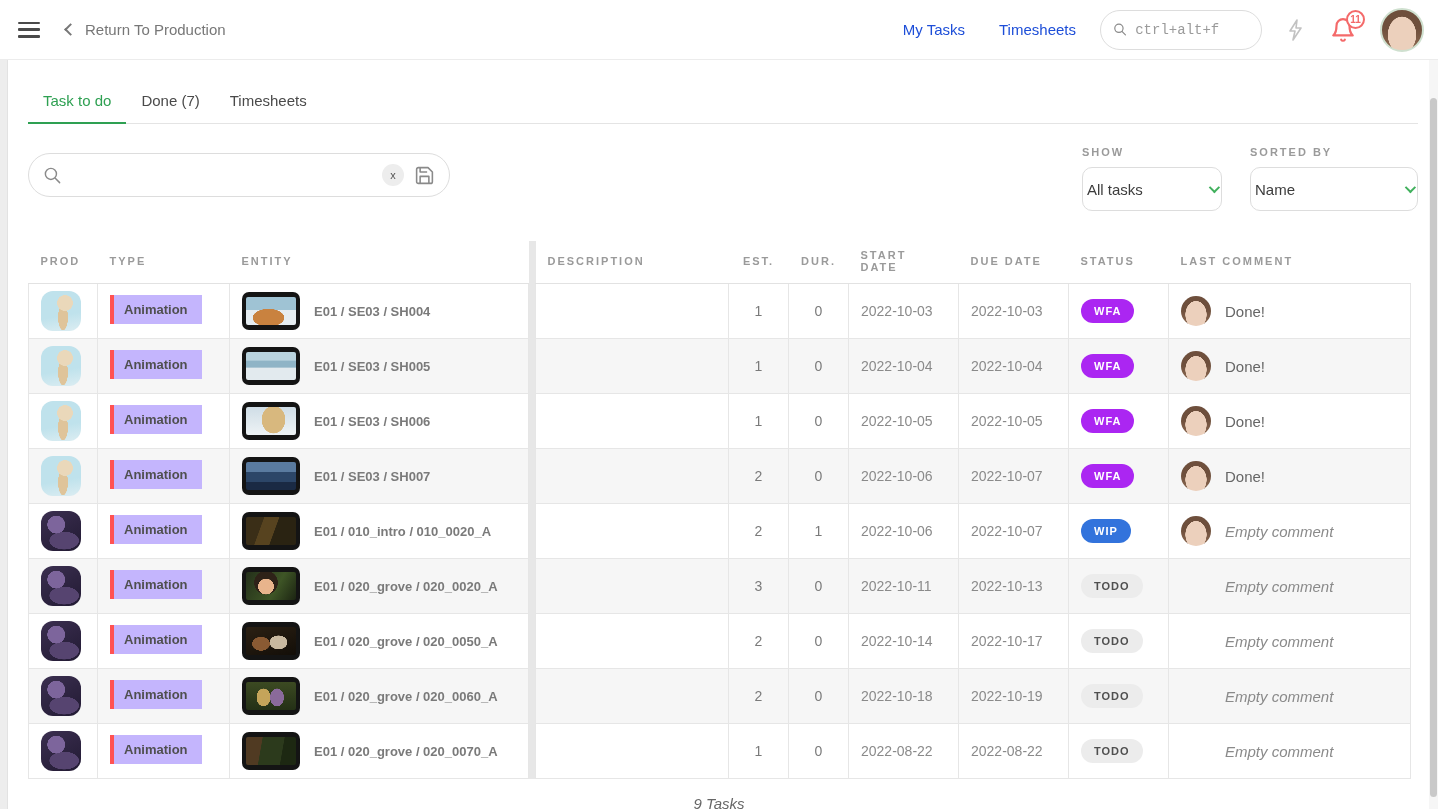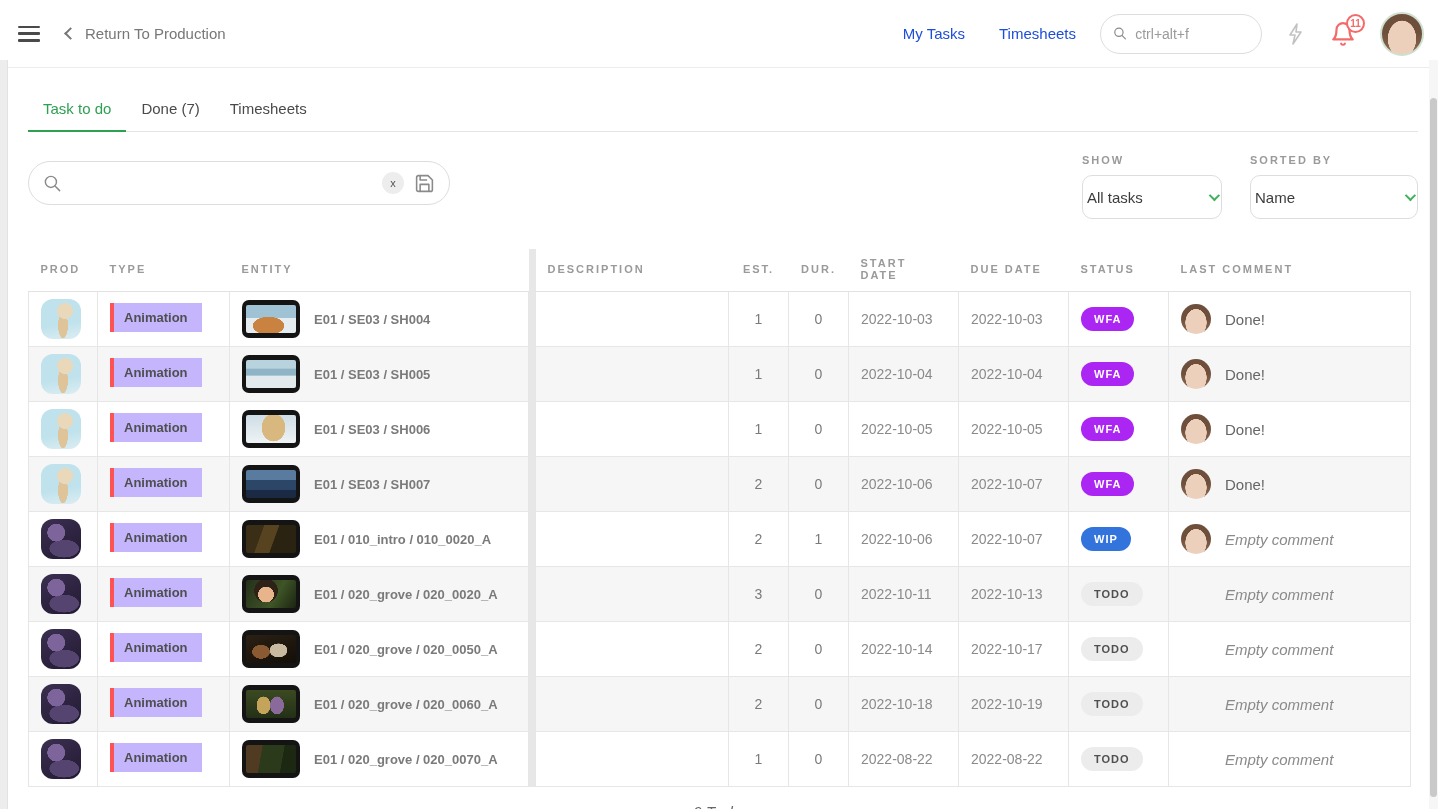--- a/index.html
+++ b/index.html
@@ -1,34 +1,34 @@
 <!DOCTYPE html>
 <html><head>
 <meta charset="utf-8">
 <style>
   * { margin:0; padding:0; box-sizing:border-box; }
   html,body { width:1438px; height:809px; overflow:hidden; background:#fff;
     font-family:"Liberation Sans","DejaVu Sans",sans-serif; color:#555; }
 
   
-  .topbar { height:68px; display:flex; align-items:center; background:#fff;
+  .topbar { height:60px; display:flex; align-items:center; background:#fff;
     border-bottom:1px solid #ececec; padding:0 14px 0 12px; }
   .hamburger { width:22px; height:16px; display:flex; flex-direction:column;
     justify-content:space-between; cursor:pointer; margin:0 26px 0 6px; }
   .hamburger i { display:block; height:2.5px; background:#4a4a4a; border-radius:1px; }
   .back-link { display:flex; align-items:center; gap:10px; color:#777; font-size:15px; cursor:pointer; }
   .chev-left { width:9px; height:9px; border-left:2px solid #777; border-bottom:2px solid #777;
     transform:rotate(45deg); display:inline-block; }
   .topbar-spacer { flex:1; }
   .top-nav { display:flex; align-items:center; gap:34px; margin-right:24px; }
   .top-nav a { color:#1d4ed8; font-size:15px; text-decoration:none; cursor:pointer; }
   .top-search { display:flex; align-items:center; width:162px; height:40px;
     border:1px solid #ddd; border-radius:20px; padding:0 12px; gap:8px; background:#fff; }
   .top-search input { border:none; outline:none; width:100%; font-size:14px; color:#555;
-    font-family:Liberation Sans, sans-serif; background:transparent; }
+    font-family:Liberation Mono, monospace; background:transparent; }
   .top-search input::placeholder { color:#9a9a9a; }
   .icon-btn { background:none; border:none; cursor:pointer; position:relative;
     margin-left:22px; display:flex; align-items:center; }
   .notif-badge { position:absolute; top:-7px; right:-9px; width:19px; height:19px;
     background:#fff; border:2px solid #f46a6a; border-radius:50%; color:#f46a6a;
     font-size:10px; font-weight:bold; display:flex; align-items:center; justify-content:center; }
   .avatar { border-radius:50%; display:inline-block; }
   .av-w { background:
       radial-gradient(ellipse 36% 46% at 50% 62%, #ecd0bc 0 97%, rgba(0,0,0,0) 100%),
       linear-gradient(180deg,#6e4f3c 0 46%, #8d6a52 100%); }

